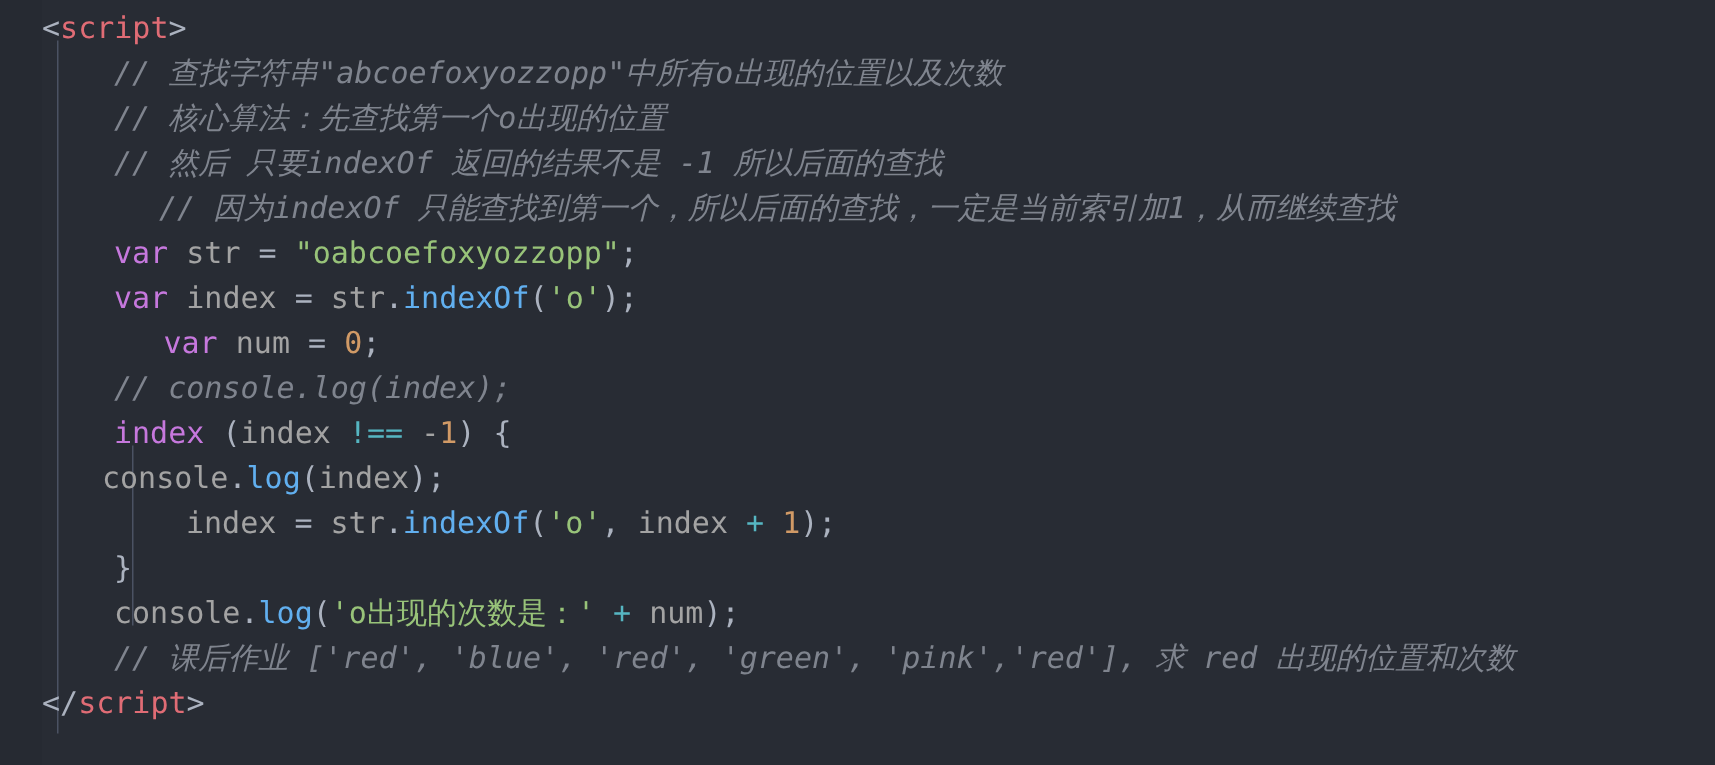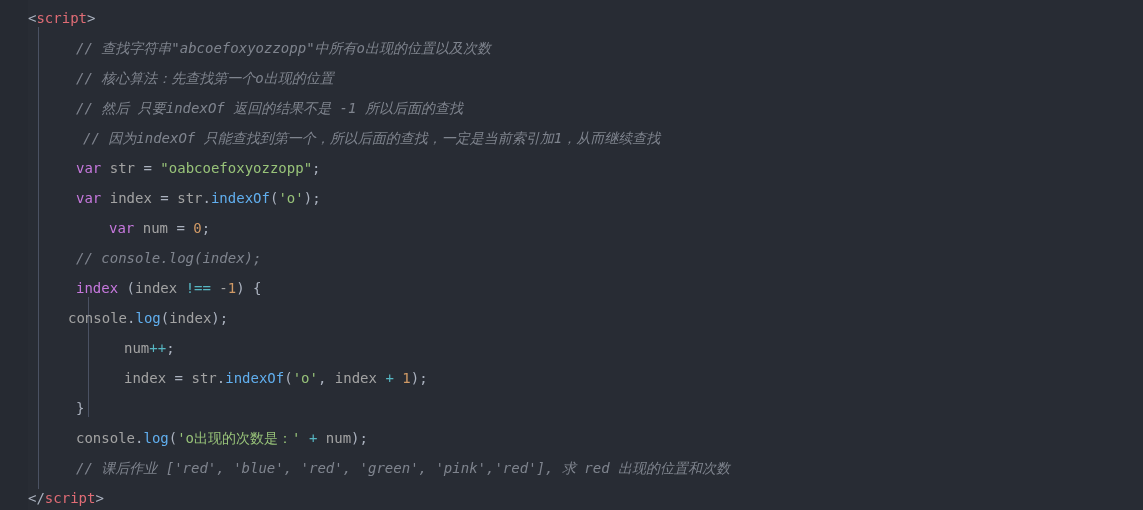--- a/index.html
+++ b/index.html
@@ -7,21 +7,21 @@
     padding: 0;
     background: #282c34;
   }
   #editor {
     position: relative;
     width: 1143px;
     height: 510px;
     background: #282c34;
     overflow: hidden;
     font-family: "DejaVu Sans Mono", "Liberation Mono", monospace;
-    font-size: 14px;
+    font-size: 20px;
     line-height: 30px;
     -webkit-font-smoothing: antialiased;
   }
   
   .gutter {
     position: absolute;
     left: 0; top: 0;
     width: 28px; height: 100%;
     background: #262a32;
   }
@@ -69,27 +69,26 @@
   <div class="gutter"></div>
   <div id="guides">
       <div class="indent-guide" style="left: 38px; top: 27px; height: 462px;"></div>
       <div class="indent-guide" style="left: 88px; top: 297px; height: 120px;"></div>
     </div>
   <div class="code-area" id="code-area">
       <div class="line" style="padding-left: 28px;"><span class="pun">&lt;</span><span class="tag">script</span><span class="pun">&gt;</span></div>
       <div class="line" style="padding-left: 76px;"><span class="cmt">// </span><span class="cmt cn">查找字符串</span><span class="cmt">"abcoefoxyozzopp"</span><span class="cmt cn">中所有</span><span class="cmt">o</span><span class="cmt cn">出现的位置以及次数</span></div>
       <div class="line" style="padding-left: 76px;"><span class="cmt">// </span><span class="cmt cn">核心算法：先查找第一个</span><span class="cmt">o</span><span class="cmt cn">出现的位置</span></div>
       <div class="line" style="padding-left: 76px;"><span class="cmt">// </span><span class="cmt cn">然后</span><span class="cmt"> </span><span class="cmt cn">只要</span><span class="cmt">indexOf </span><span class="cmt cn">返回的结果不是</span><span class="cmt"> -1 </span><span class="cmt cn">所以后面的查找</span></div>
-      <div class="line" style="padding-left: 83px;"><span class="cmt">// </span><span class="cmt cn">因为</span><span class="cmt">indexOf </span><span class="cmt cn">只能查找到第一个，所以后面的查找，一定是当前索引加</span><span class="cmt">1</span><span class="cmt cn">，从而继续查找</span></div>
+      <div class="line" style="padding-left: 106px;"><span class="cmt">// </span><span class="cmt cn">因为</span><span class="cmt">indexOf </span><span class="cmt cn">只能查找到第一个，所以后面的查找，一定是当前索引加</span><span class="cmt">1</span><span class="cmt cn">，从而继续查找</span></div>
       <div class="line" style="padding-left: 76px;"><span class="kw">var</span><span class="pun"> </span><span class="var">str</span><span class="pun"> </span><span class="eq">=</span><span class="pun"> </span><span class="str">"oabcoefoxyozzopp"</span><span class="pun">;</span></div>
       <div class="line" style="padding-left: 76px;"><span class="kw">var</span><span class="pun"> </span><span class="var">index</span><span class="pun"> </span><span class="eq">=</span><span class="pun"> </span><span class="var">str</span><span class="pun">.</span><span class="fn">indexOf</span><span class="pun">(</span><span class="str">'o'</span><span class="pun">)</span><span class="pun">;</span></div>
       <div class="line" style="padding-left: 109px;"><span class="kw">var</span><span class="pun"> </span><span class="var">num</span><span class="pun"> </span><span class="eq">=</span><span class="pun"> </span><span class="num">0</span><span class="pun">;</span></div>
       <div class="line" style="padding-left: 76px;"><span class="cmt">// console.log(index);</span></div>
       <div class="line" style="padding-left: 76px;"><span class="kw">index</span><span class="pun"> </span><span class="pun">(</span><span class="var">index</span><span class="pun"> </span><span class="op">!==</span><span class="pun"> </span><span class="var">-</span><span class="num">1</span><span class="pun">)</span><span class="pun"> </span><span class="pun">{</span></div>
       <div class="line" style="padding-left: 68px;"><span class="var">console</span><span class="pun">.</span><span class="fn">log</span><span class="pun">(</span><span class="var">index</span><span class="pun">)</span><span class="pun">;</span></div>
-      <div class="line" style="padding-left: 124px;"><span class="var">num</span><span class="op">++</span><span class="pun">;</span></div>
       <div class="line" style="padding-left: 124px;"><span class="var">index</span><span class="pun"> </span><span class="eq">=</span><span class="pun"> </span><span class="var">str</span><span class="pun">.</span><span class="fn">indexOf</span><span class="pun">(</span><span class="str">'o'</span><span class="pun">,</span><span class="pun"> </span><span class="var">index</span><span class="pun"> </span><span class="op">+</span><span class="pun"> </span><span class="num">1</span><span class="pun">)</span><span class="pun">;</span></div>
       <div class="line" style="padding-left: 76px;"><span class="pun">}</span></div>
       <div class="line" style="padding-left: 76px;"><span class="var">console</span><span class="pun">.</span><span class="fn">log</span><span class="pun">(</span><span class="str">'o</span><span class="str cn">出现的次数是：</span><span class="str">'</span><span class="pun"> </span><span class="op">+</span><span class="pun"> </span><span class="var">num</span><span class="pun">)</span><span class="pun">;</span></div>
       <div class="line" style="padding-left: 76px;"><span class="cmt">// </span><span class="cmt cn">课后作业</span><span class="cmt"> ['red', 'blue', 'red', 'green', 'pink','red'], </span><span class="cmt cn">求</span><span class="cmt"> red </span><span class="cmt cn">出现的位置和次数</span></div>
       <div class="line" style="padding-left: 28px;"><span class="pun">&lt;/</span><span class="tag">script</span><span class="pun">&gt;</span></div>
     </div>
 </div>
 
 </body></html>

